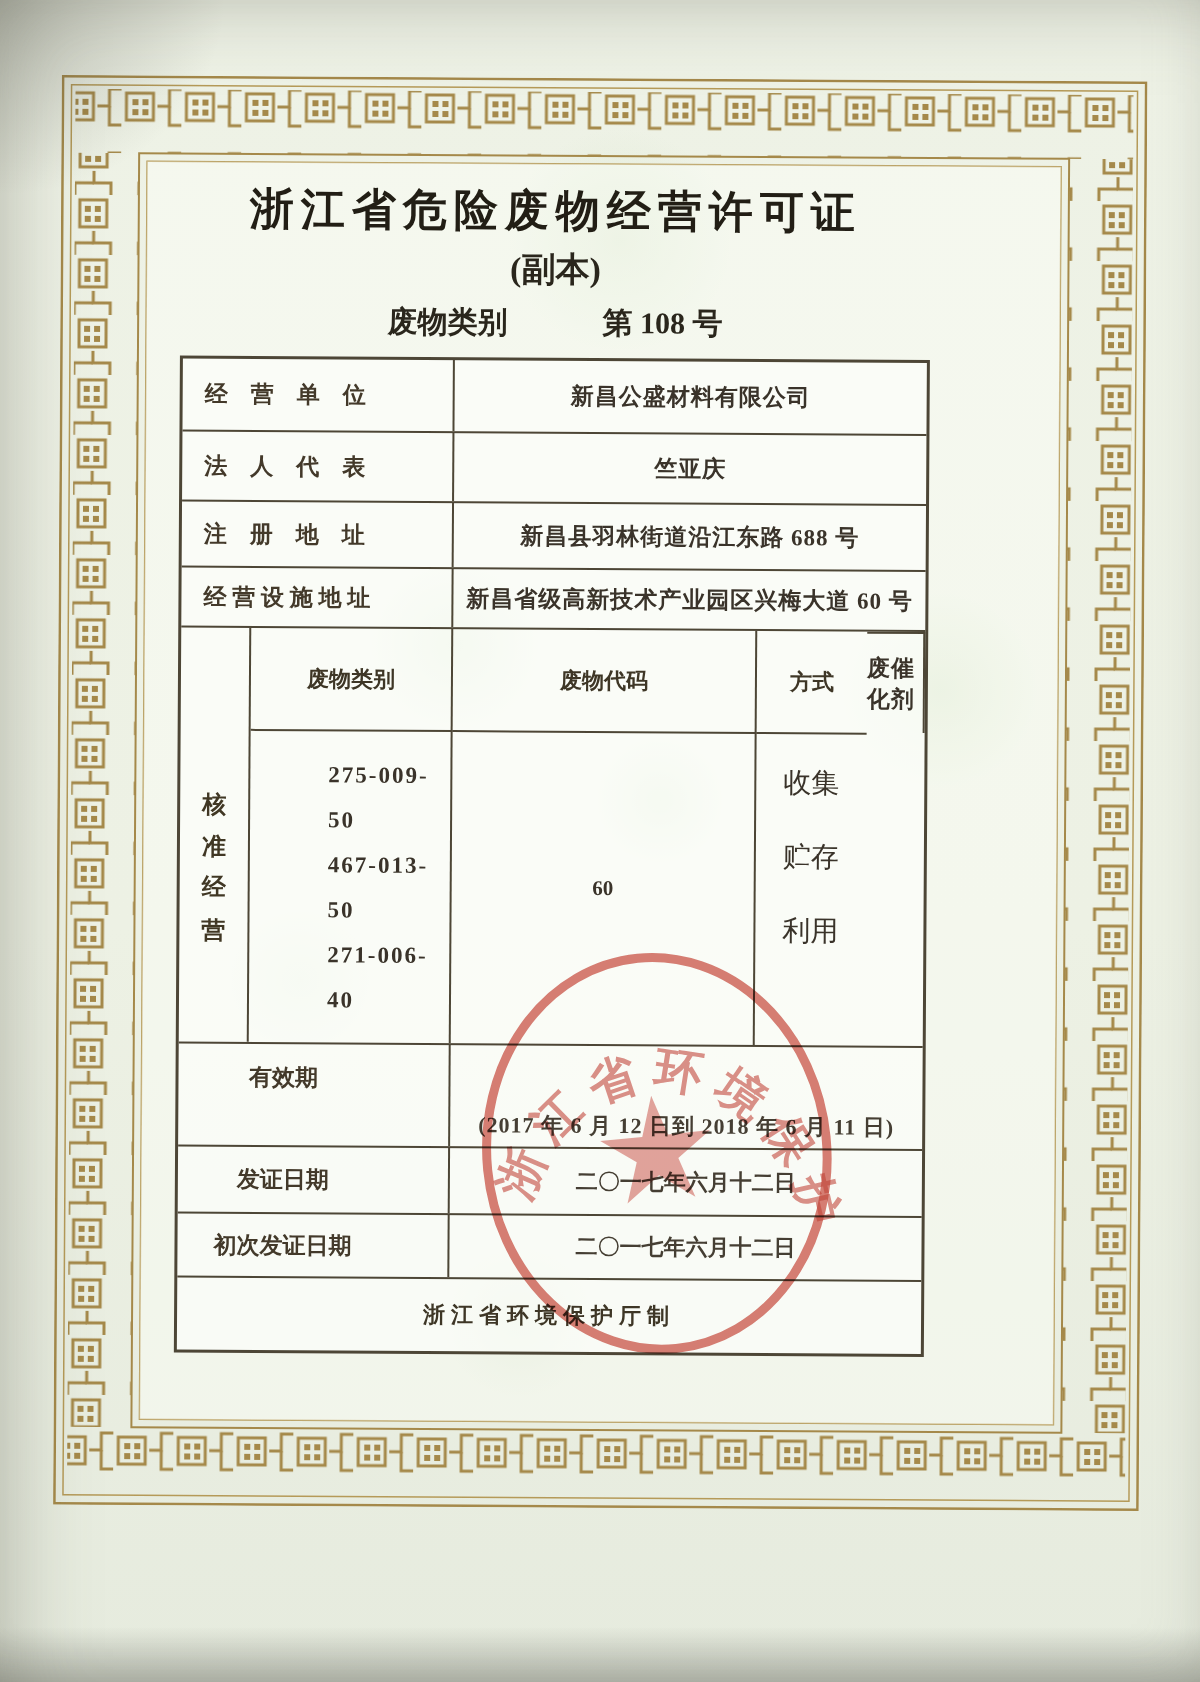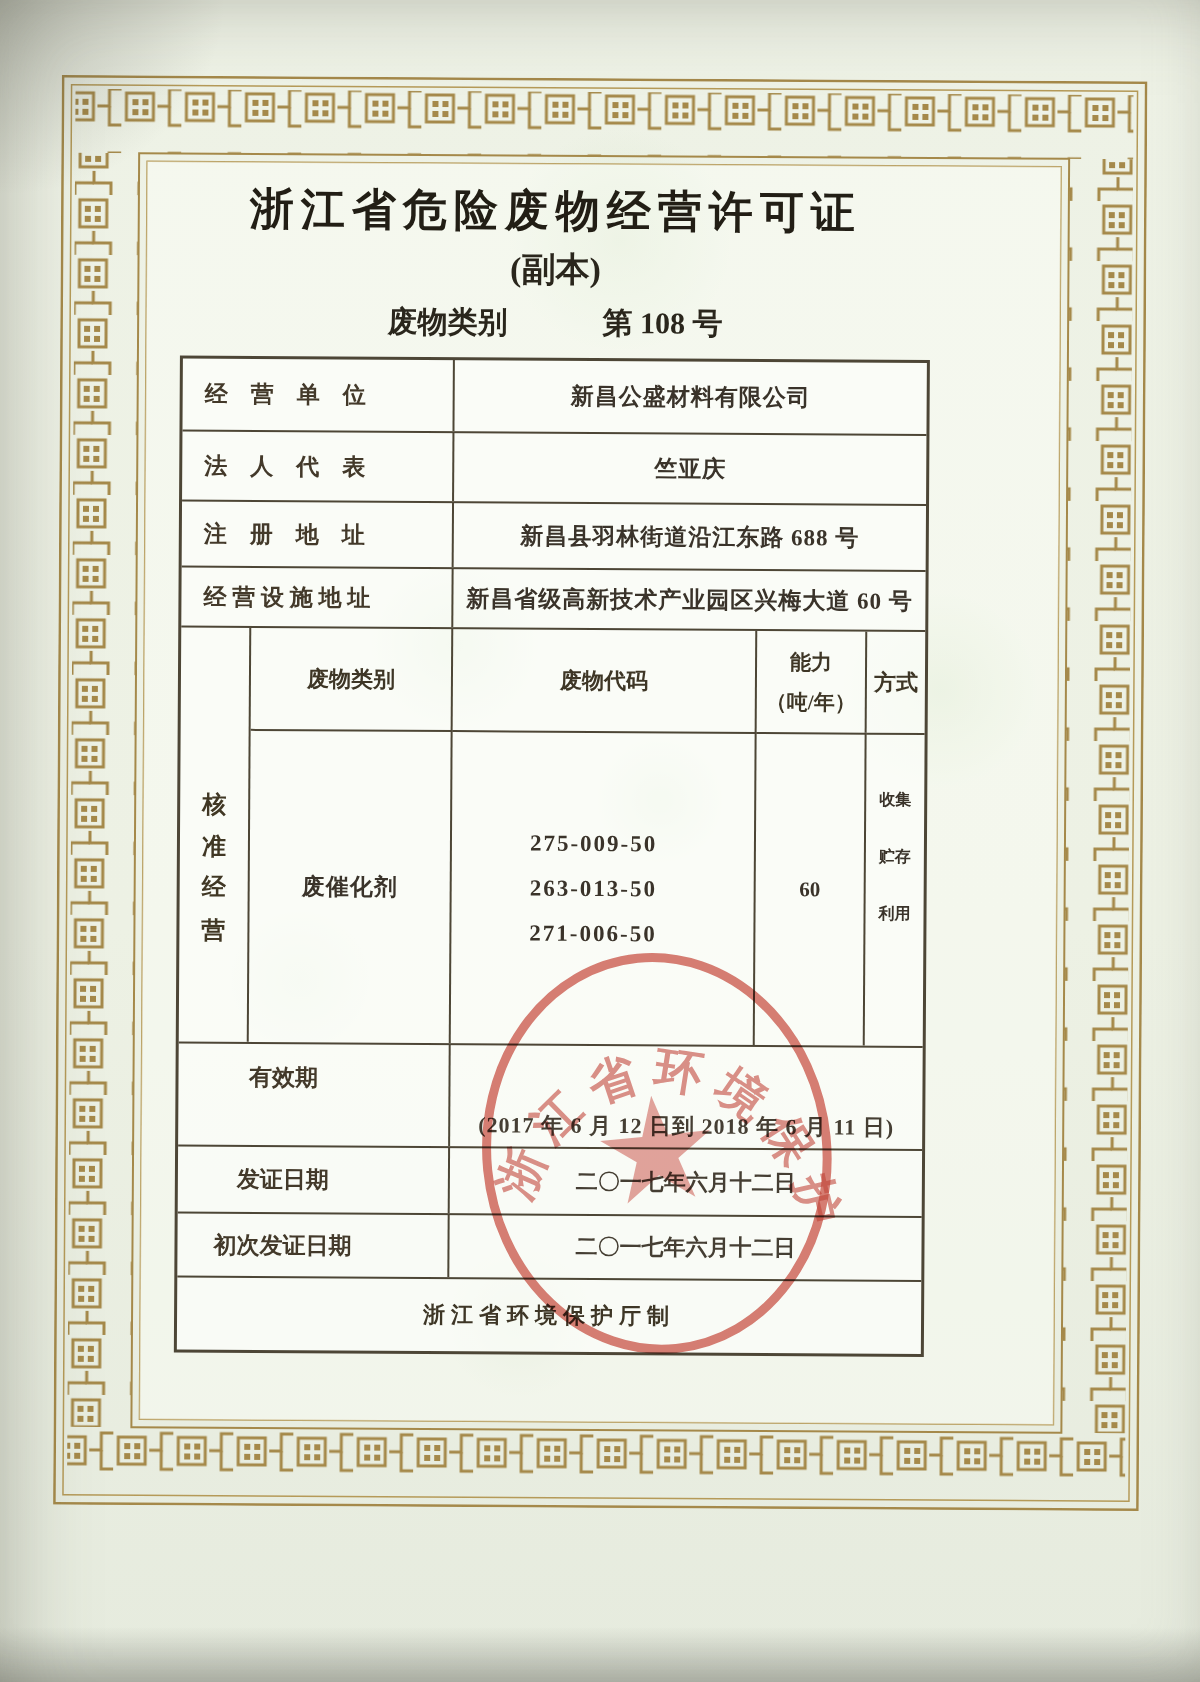--- a/index.html
+++ b/index.html
@@ -61,21 +61,21 @@
   .side-label{writing-mode:vertical-rl;text-orientation:upright;letter-spacing:42px;
     font-size:24px;font-weight:600;color:#403724;padding-top:42px;}
   .hdr{font-size:22px;font-weight:600;color:#3e3626;}
   .hdr2{display:flex;flex-direction:column;align-items:center;gap:12px;font-size:21px;
     font-weight:600;color:#3e3626;}
   .row2-top{border-top:2px solid #4d4636;}
   .codes-cell{flex-direction:column;align-items:flex-start;padding-left:58px;gap:0;}
   .code-line{font-size:23px;font-weight:600;letter-spacing:2px;line-height:45px;color:#3a332a;margin-left:20px;}
   .capacity{font-size:21px;font-weight:700;color:#3a332a;}
   .methods-cell{flex-direction:column;gap:36px;padding-bottom:66px;}
-  .method{font-size:16px;font-weight:700;color:#3a332a;}
+  .method{font-size:28px;font-weight:400;color:#3a332a;}
 
   .rowC{display:grid;grid-template-columns:272px 1fr;border-bottom:2px solid #4d4636;}
   .rowC.validity{height:103px;}
   .rowC.issue{height:67px;}
   .rowC.first-issue{height:64px;}
   .labC{display:flex;align-items:center;justify-content:center;padding-right:60px;
     font-size:23px;font-weight:600;color:#43392a;border-right:2px solid #4d4636;}
   .labC.up{padding-bottom:34px;}
   .valC{display:flex;align-items:center;justify-content:center;font-size:22px;font-weight:600;
     color:#453e33;}
@@ -159,33 +159,27 @@
           <div class="lab">经 营 设 施 地 址</div>
           <div class="val">新昌省级高新技术产业园区兴梅大道 60 号</div>
         </div>
 
         <div class="sectionB">
           <div class="cellB side-label-cell">
             <span class="side-label">核准经营</span>
           </div>
           <div class="cellB hdr">废物类别</div>
           <div class="cellB hdr">废物代码</div>
-          <div class="cellB">
-            <div class="hdr2">
-              <span>能力</span>
-              <span>（吨/年）</span>
-            </div>
-          </div>
           <div class="cellB hdr last">方式</div>
 
           <div class="cellB row2-top val">废催化剂</div>
           <div class="cellB row2-top codes-cell">
             <span class="code-line">275-009-50</span>
-            <span class="code-line">263-013-50</span>
-            <span class="code-line">271-006-50</span>
+            <span class="code-line">467-013-50</span>
+            <span class="code-line">271-006-40</span>
           </div>
           <div class="cellB row2-top capacity">60</div>
           <div class="cellB row2-top last methods-cell">
             <span class="method">收集</span>
             <span class="method">贮存</span>
             <span class="method">利用</span>
           </div>
         </div>
 
         <div class="rowC validity">

